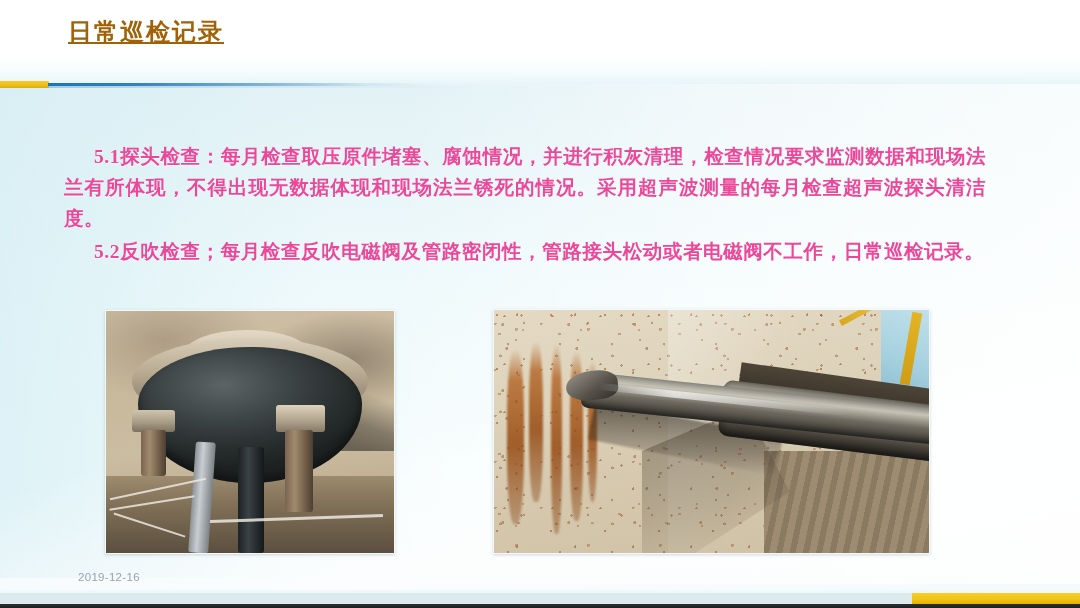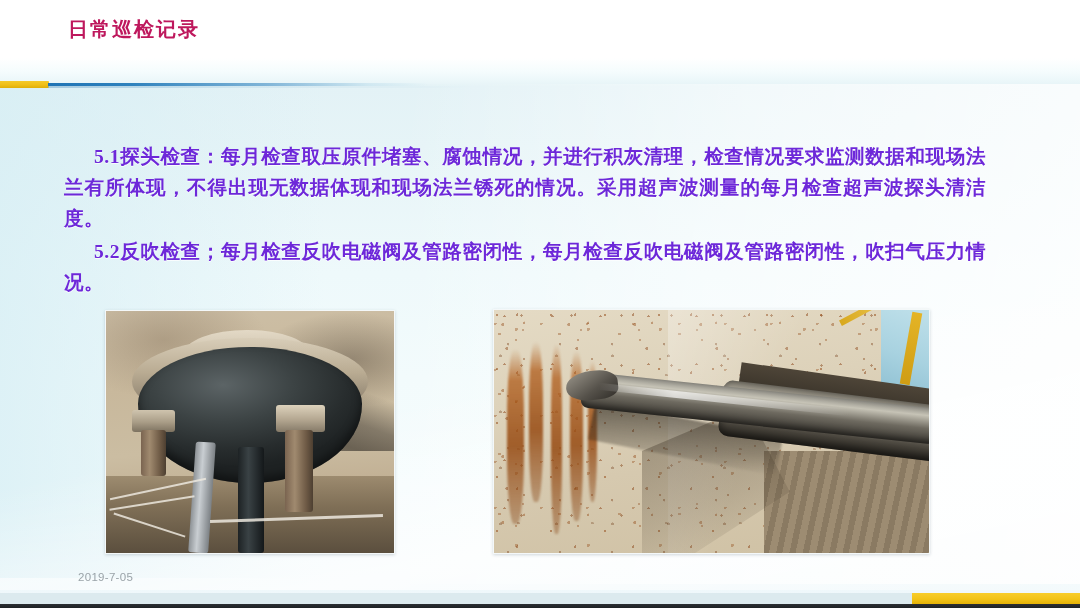--- a/index.html
+++ b/index.html
@@ -63,25 +63,26 @@
   .header-fade {
     position: absolute;
     left: 0; top: 58px; width: 1080px; height: 26px;
     background: linear-gradient(180deg, #ffffff 0%, #f4fcfd 55%, #e8f5f8 100%);
   }
   .slide-title {
     position: absolute;
     left: 68px; top: 16px;
     font-family: "Liberation Serif", serif;
     font-weight: bold;
-    font-size: 20px;
+    font-size: 24px;
     letter-spacing: 2px;
-    color: #be185d;
+    color: #a16207;
     text-shadow: 0 1px 0 rgba(255,255,255,0.85);
     white-space: nowrap;
+    text-decoration: underline;
   }
 
   
   .rule-gold {
     position: absolute;
     left: 0; top: 81px; width: 49px; height: 7px;
     background: linear-gradient(180deg, #f5c92a 0%, #efbf16 55%, #e0ae07 100%);
     border-radius: 0 1px 1px 0;
   }
   .rule-blue {
@@ -107,21 +108,21 @@
     text-shadow: 0 1px 0 rgba(255,255,255,0.8);
     white-space: nowrap;
   }
   .para {
     position: absolute;
     font-family: "Liberation Serif", serif;
     font-weight: bold;
     font-size: 19.5px;
     line-height: 31px;
     letter-spacing: 0.6px;
-    color: #6d28d9;
+    color: #ec4899;
     text-shadow: 0 1px 0 rgba(255,255,255,0.75);
     text-align: justify;
     text-justify: inter-character;
   }
   .para-1 {
     left: 64px; top: 141px; width: 922px;
     text-indent: 30px;
   }
   .para-2 {
     left: 64px; top: 236px; width: 922px;
@@ -378,21 +379,21 @@
 
   <div class="slide-title">日常巡检记录</div>
 
   <div class="rule-gold"></div>
   <div class="rule-blue"></div>
   <div class="rule-blue-soft"></div>
 
 
   <div class="para para-1">5.1探头检查：每月检查取压原件堵塞、腐蚀情况，并进行积灰清理，检查情况要求监测数据和现场法兰有所体现，不得出现无数据体现和现场法兰锈死的情况。采用超声波测量的每月检查超声波探头清洁度。</div>
 
-  <div class="para para-2">5.2反吹检查；每月检查反吹电磁阀及管路密闭性，每月检查反吹电磁阀及管路密闭性，吹扫气压力情况。</div>
+  <div class="para para-2">5.2反吹检查；每月检查反吹电磁阀及管路密闭性，管路接头松动或者电磁阀不工作，日常巡检记录。</div>
 
   <div class="photo photo-left">
     <div class="ph-layer L-wall"></div>
     <div class="ph-layer L-wall-dark"></div>
     <div class="L-floor"></div>
     <div class="L-cap-top"></div>
     <div class="L-cap-rim"></div>
     <div class="L-cap"></div>
     <div class="bolt bolt-l-head bolt-head"></div>
     <div class="bolt bolt-l-rod"></div>
@@ -421,19 +422,19 @@
     <div class="R-wall-diag"></div>
     <div class="R-shadow"></div>
     <div class="R-beam"></div>
     <div class="R-pipe-shadow"></div>
     <div class="R-pipe-thick"></div>
     <div class="R-pipe-main"></div>
     <div class="R-pipe-tip"></div>
     <div class="R-gloss"></div>
   </div>
 
-  <div class="date-stamp">2019-7-05</div>
+  <div class="date-stamp">2019-12-16</div>
 
   <div class="footer-band"></div>
   <div class="footer-gold"></div>
   <div class="footer-line"></div>
 
 </div>
 
 </body></html>

